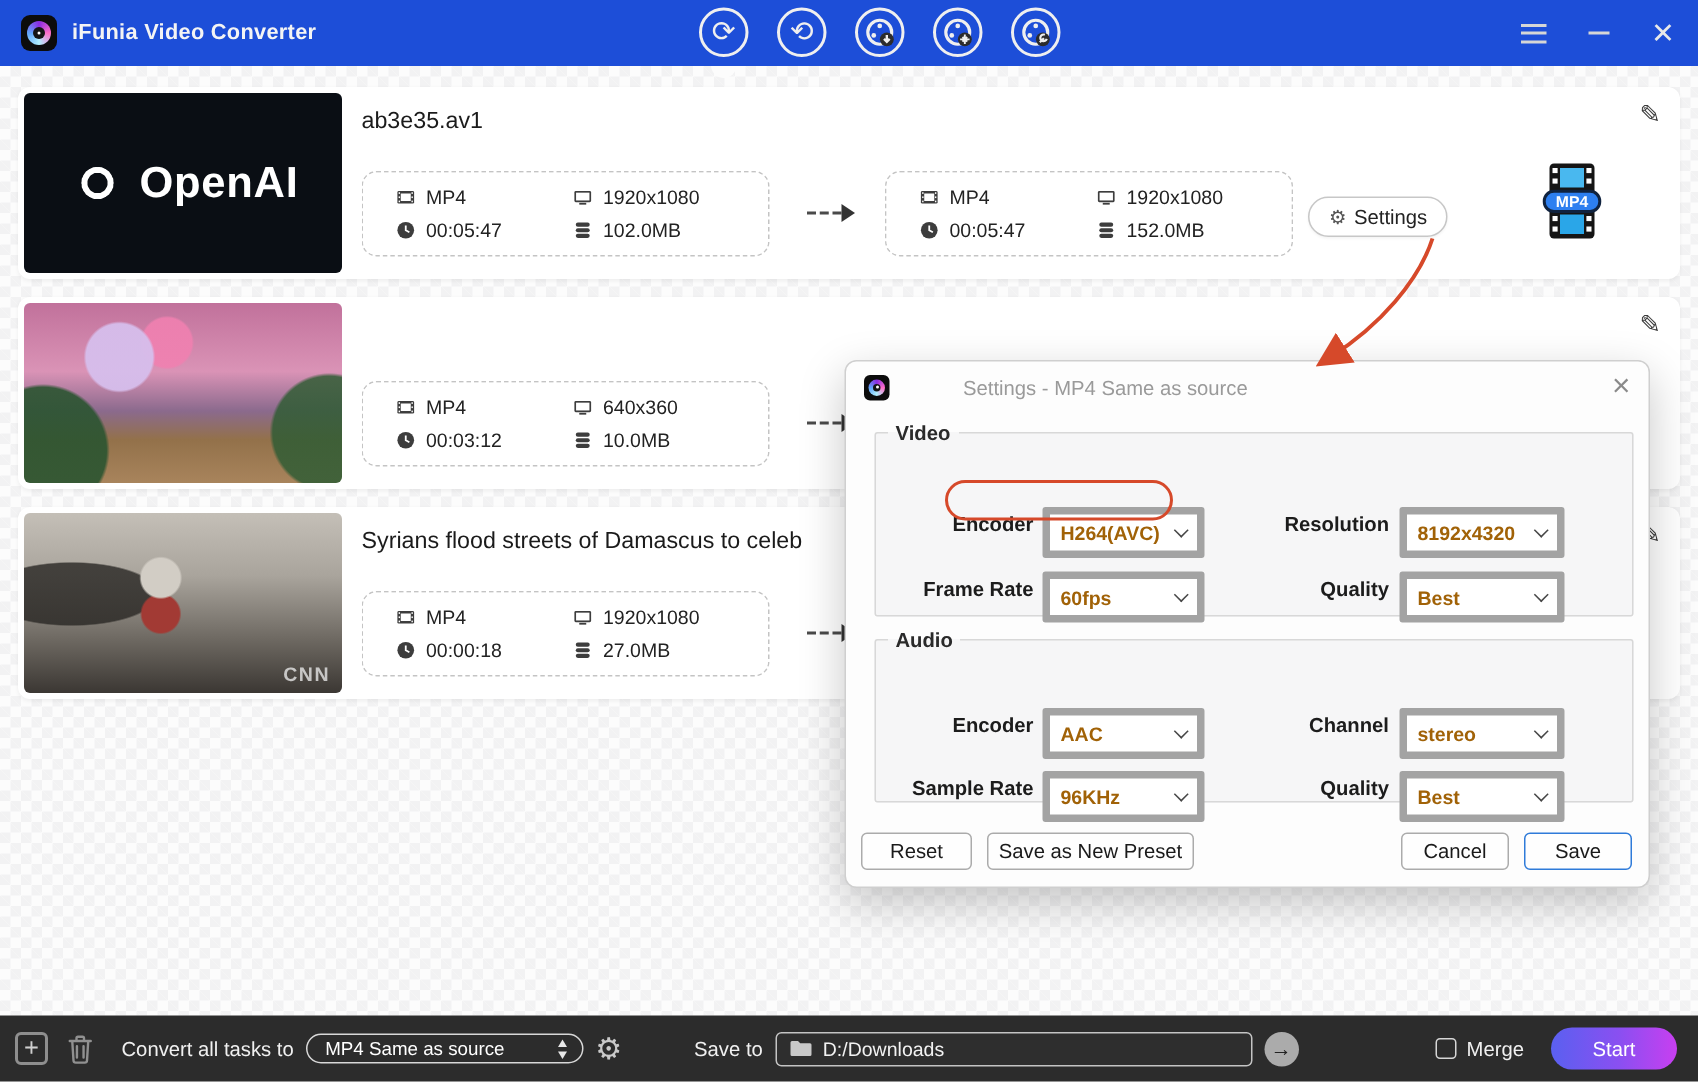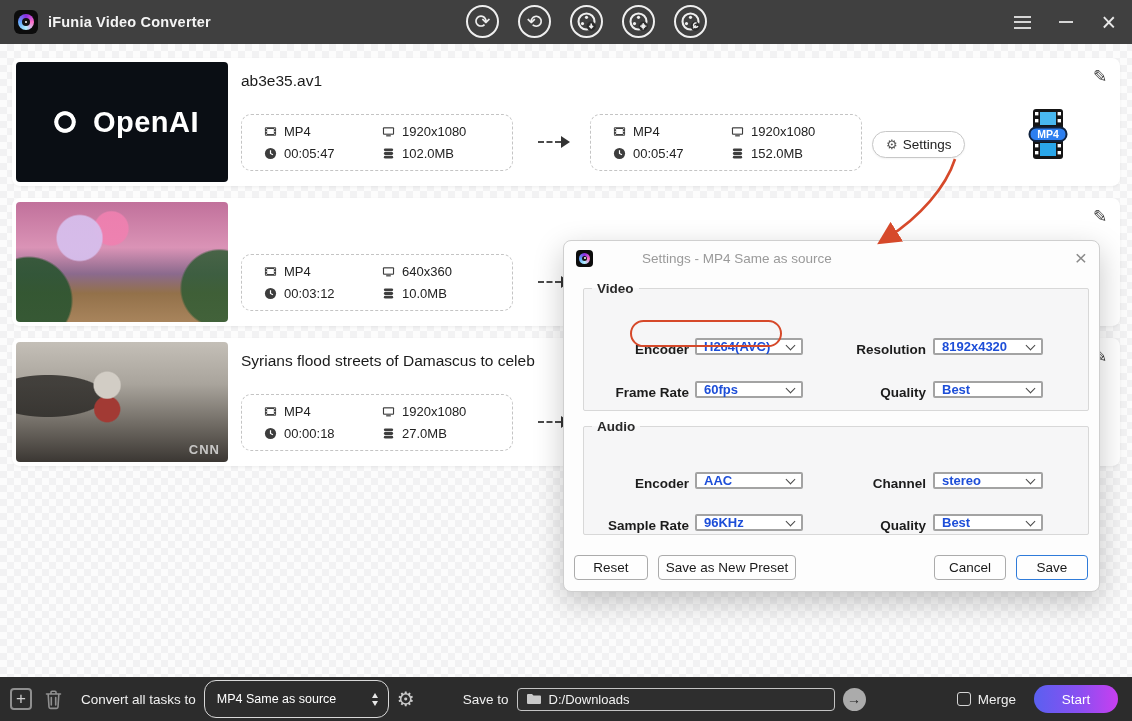--- a/index.html
+++ b/index.html
@@ -1,19 +1,19 @@
 <!DOCTYPE html>
 <html><head>
 <meta charset="utf-8">
 <style>
   * { margin:0; padding:0; box-sizing:border-box; }
   html,body { width:1132px; height:721px; overflow:hidden; font-family:"Liberation Sans", sans-serif; background:#fcfcfc; }
 
   
-  .titlebar { position:absolute; left:0; top:0; width:1132px; height:44px; background:#404040; display:flex; align-items:center; z-index:3; }
+  .titlebar { position:absolute; left:0; top:0; width:1132px; height:44px; background:#1d4ed8; display:flex; align-items:center; z-index:3; }
   .app-icon { margin-left:14px; width:24px; height:24px; border-radius:6px; background:#0c0c0c; display:flex; align-items:center; justify-content:center; }
   .app-disc { width:16px; height:16px; border-radius:50%; background:conic-gradient(#8a2be2,#ff6ec7,#b0f0ff,#60a5fa,#8a2be2); position:relative; }
   .app-disc::after { content:''; position:absolute; inset:4px; border-radius:50%; background:#141414; }
   .app-disc::before { content:''; position:absolute; left:7px; top:7px; width:2px; height:2px; border-radius:50%; background:#fff; z-index:1; }
   .app-title { margin-left:10px; color:#f4f4f4; font-size:14.5px; font-weight:700; letter-spacing:.2px; }
   .tool-strip { position:absolute; left:466px; top:5px; display:flex; gap:19px; }
   .tool-circle { width:33px; height:33px; border:2px solid #efefef; border-radius:50%; display:flex; align-items:center; justify-content:center; cursor:pointer; }
   .tool-circle .uni { color:#efefef; font-size:19px; line-height:1; }
   .win-controls { position:absolute; right:16px; top:0; height:44px; display:flex; align-items:center; gap:28px; }
   .hamburger { display:flex; flex-direction:column; gap:3.5px; cursor:pointer; }
@@ -69,38 +69,38 @@
   .dlg-icon .app-disc::after { inset:3px; }
   .dlg-icon .app-disc::before { left:4.5px; top:4.5px; }
   .dlg-title { margin-left:9px; font-size:13.5px; color:#9a9a9a; }
   .dlg-close { margin-left:auto; color:#8a8a8a; font-size:21px; line-height:16px; cursor:pointer; }
   .dlg fieldset, .grp { position:absolute; left:19px; width:506px; background:#f6f6f7; border:1px solid #d8d8d8; border-radius:2px;font-weight:bold; }
   .grp-video { top:40px; height:130px; }
   .grp-audio { top:178px; height:116px; }
   .grp legend { font-size:13.5px; color:#2a2a2a; padding:0 5px; margin-left:8px; }
   .frow { position:absolute; left:0; width:100%; height:23px; }
   .flabel { position:absolute; font-size:13.5px; color:#1c1c1c; line-height:23px; text-align:right; white-space:nowrap; }
-  .fselect { position:absolute; height:17px; background:#fff; border:2px solid #a3a3a3; border-radius:2px; display:flex; align-items:center;
-    padding:0 7px; font-size:13px; color:#1d4ed8; cursor:pointer; }
+  .fselect { position:absolute; height:34px; background:#fff; border:5px solid #a3a3a3; border-radius:2px; display:flex; align-items:center;
+    padding:0 7px; font-size:13px; color:#a16207; cursor:pointer; }
   .chev { width:7px; height:7px; border-right:1.6px solid #474747; border-bottom:1.6px solid #474747; transform:rotate(45deg); margin-left:auto; margin-bottom:3px; }
   .dbtn { position:absolute; top:314px; height:25px; background:#fefefe; border:1px solid #ababab; border-radius:4px; font-size:13.5px; color:#1a1a1a;
     display:flex; align-items:center; justify-content:center; cursor:pointer; }
   .dbtn-save { border:1.5px solid #2f7bd9; }
 
   
   .red-oval { position:absolute; left:630px; top:320px; width:152px; height:27px; border:2.5px solid #d6492a; border-radius:14px; z-index:20; pointer-events:none; }
   .annot-arrow { position:absolute; z-index:20; pointer-events:none; }
 
   
   .bottombar { position:absolute; left:0; top:677px; width:1132px; height:44px; background:#2c2c2c; display:flex; align-items:center; padding:0 10px; z-index:3; }
   .add-btn { width:22px; height:22px; border:2px solid #8f8f8f; border-radius:4px; color:#cfcfcf; font-size:17px; line-height:18px; text-align:center; cursor:pointer; }
   .trash { margin-left:12px; cursor:pointer; display:flex; }
   .bb-label { color:#f0f0f0; font-size:13.5px; }
   .lbl-convert { margin-left:18px; }
-  .preset-pill { margin-left:8px; width:185px; height:38px; border:1px solid #d8d8d8; border-radius:12px; display:flex; align-items:center;
+  .preset-pill { margin-left:8px; width:185px; height:20px; border:1px solid #d8d8d8; border-radius:12px; display:flex; align-items:center;
     padding:0 10px 0 12px; color:#fff; font-size:12.5px; cursor:pointer; }
   .stepper { margin-left:auto; display:flex; flex-direction:column; gap:3px; }
   .stepper .up { width:0; height:0; border-left:3.5px solid transparent; border-right:3.5px solid transparent; border-bottom:5px solid #e8e8e8; }
   .stepper .down { width:0; height:0; border-left:3.5px solid transparent; border-right:3.5px solid transparent; border-top:5px solid #e8e8e8; }
   .gear-big { margin-left:8px; color:#c9c9c9; font-size:20px; cursor:pointer; }
   .lbl-saveto { margin-left:48px; }
   .path-field { margin-left:8px; width:318px; height:23px; background:#2e2e2e; border:1px solid #c4c4c4; border-radius:4px; display:flex; align-items:center;
     gap:7px; padding:0 8px; color:#f2f2f2; font-size:13px; cursor:text; }
   .go-circle { margin-left:8px; width:23px; height:23px; border-radius:50%; background:#ababab; color:#222; font-size:14px; font-weight:700;
     display:flex; align-items:center; justify-content:center; cursor:pointer; }

